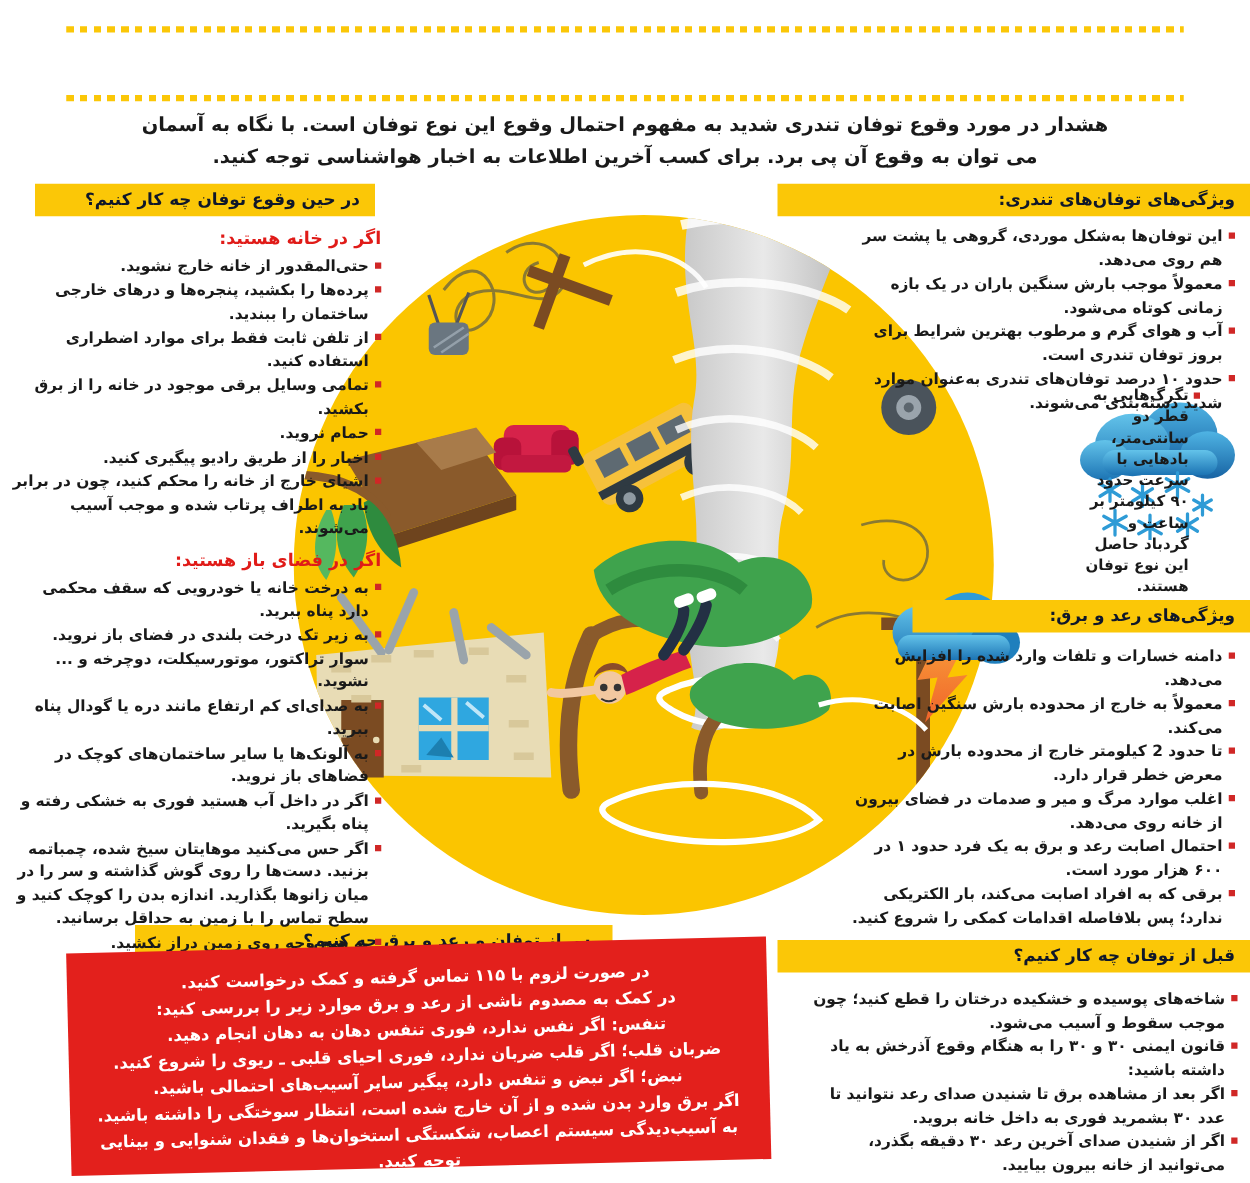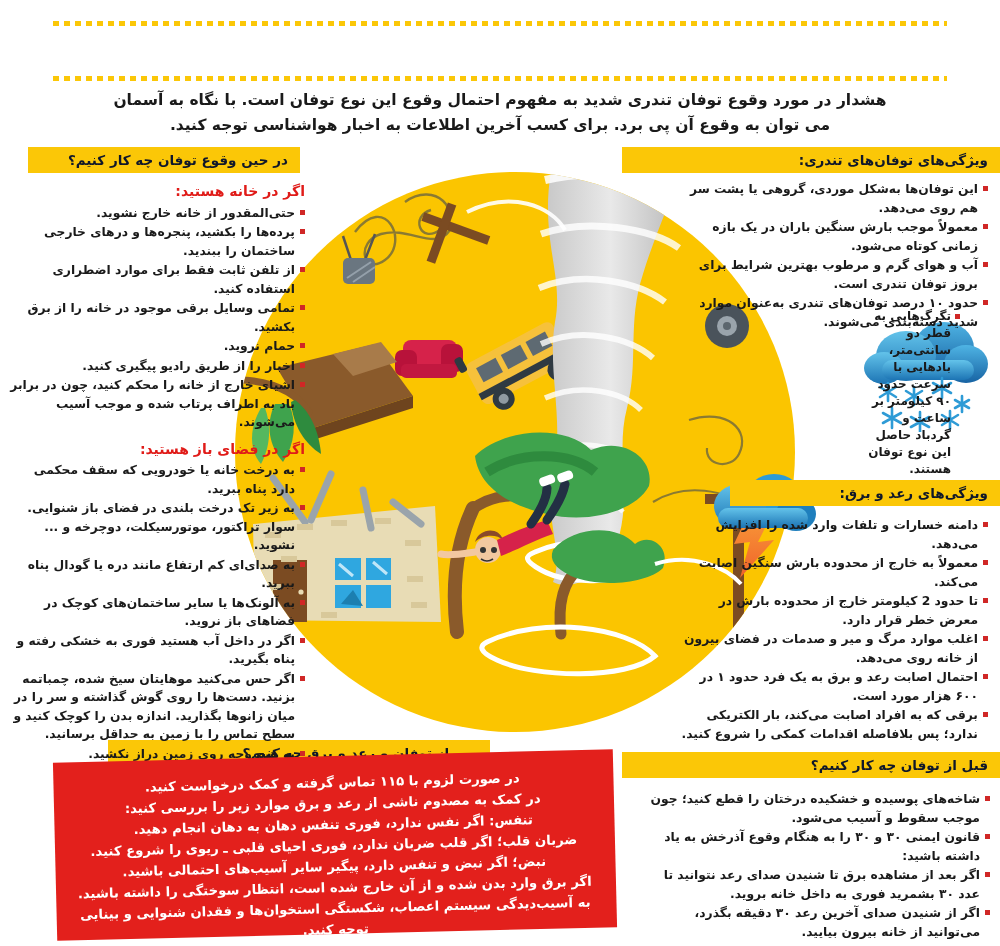--- a/index.html
+++ b/index.html
@@ -351,21 +351,21 @@
       <li>پرده‌ها را بکشید، پنجره‌ها و درهای خارجی ساختمان را ببندید.</li>
       <li>از تلفن ثابت فقط برای موارد اضطراری استفاده کنید.</li>
       <li>تمامی وسایل برقی موجود در خانه را از برق بکشید.</li>
       <li>حمام نروید.</li>
       <li>اخبار را از طریق رادیو پیگیری کنید.</li>
       <li>اشیای خارج از خانه را محکم کنید، چون در برابر باد به اطراف پرتاب شده و موجب آسیب می‌شوند.</li>
     </ul>
     <div class="sub-head">اگر در فضای باز هستید:</div>
     <ul class="bl">
       <li>به درخت خانه یا خودرویی که سقف محکمی دارد پناه ببرید.</li>
-      <li>به زیر تک درخت بلندی در فضای باز شنوایی. سوار تراکتور، موتورسیکلت، دوچرخه و ... نشوید.</li>
+      <li>به زیر تک درخت بلندی در فضای باز نروید. سوار تراکتور، موتورسیکلت، دوچرخه و ... نشوید.</li>
       <li>به صدای‌ای کم ارتفاع مانند دره یا گودال پناه ببرید.</li>
       <li>به آلونک‌ها یا سایر ساختمان‌های کوچک در فضاهای باز نروید.</li>
       <li>اگر در داخل آب هستید فوری به خشکی رفته و پناه بگیرید.</li>
       <li>اگر حس می‌کنید موهایتان سیخ شده، چمباتمه بزنید. دست‌ها را روی گوش گذاشته و سر را در میان زانوها بگذارید. اندازه بدن را کوچک کنید و سطح تماس را با زمین به حداقل برسانید.</li>
       <li>به هیچ وجه روی زمین دراز نکشید.</li>
     </ul>
   </div>
 
   <div class="col" id="col-storm">
     <ul class="bl">

